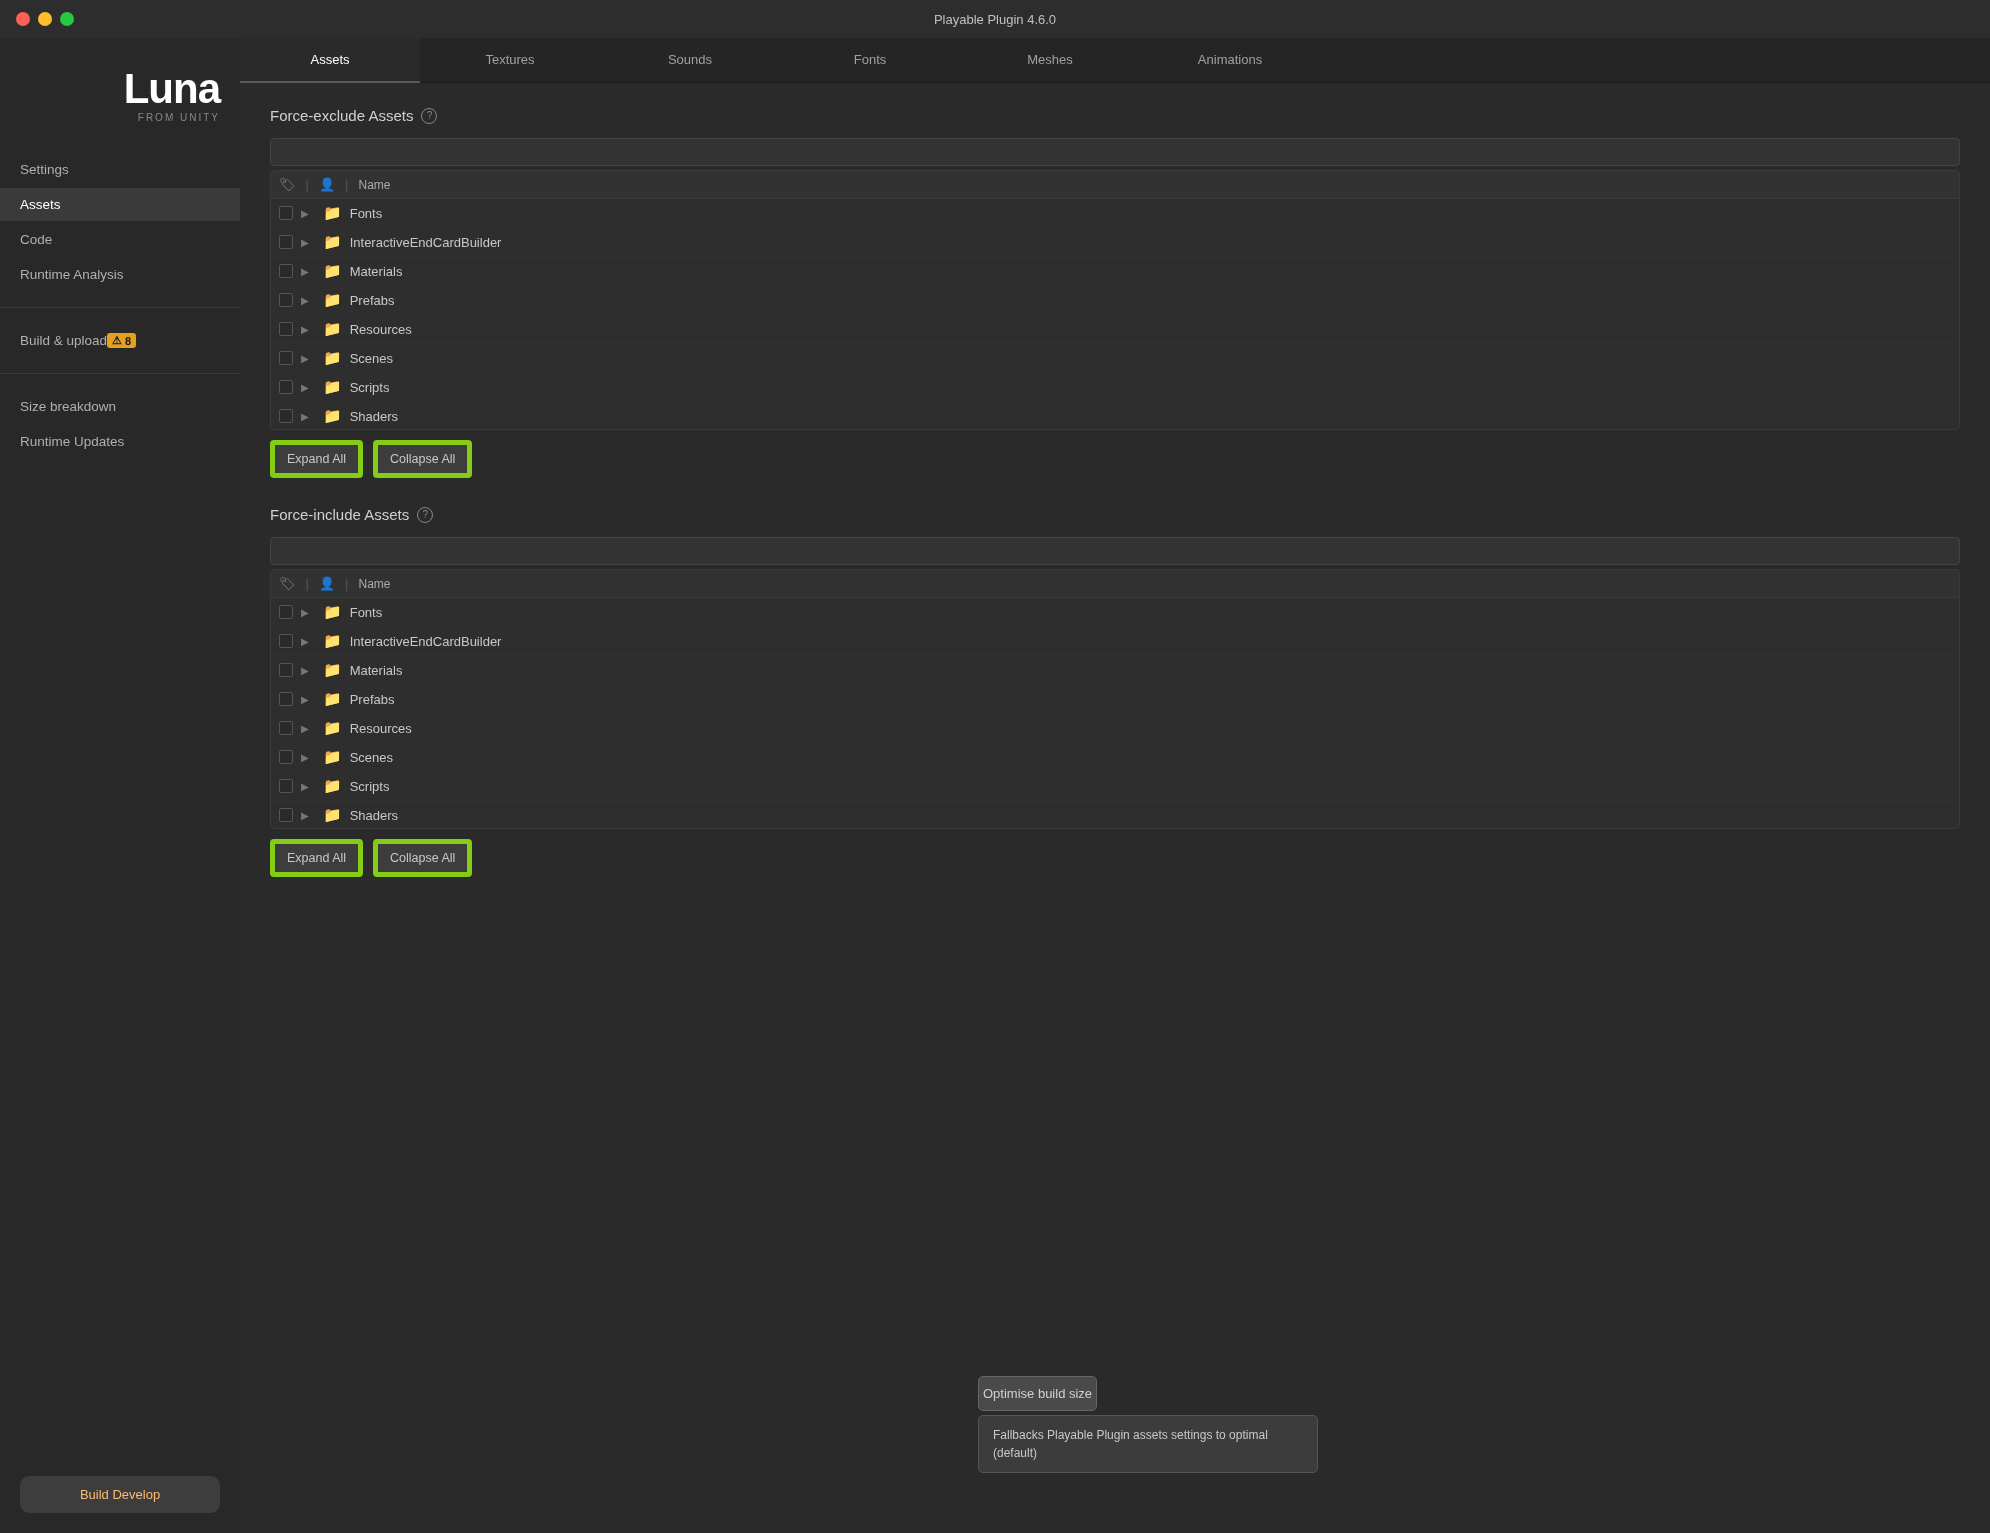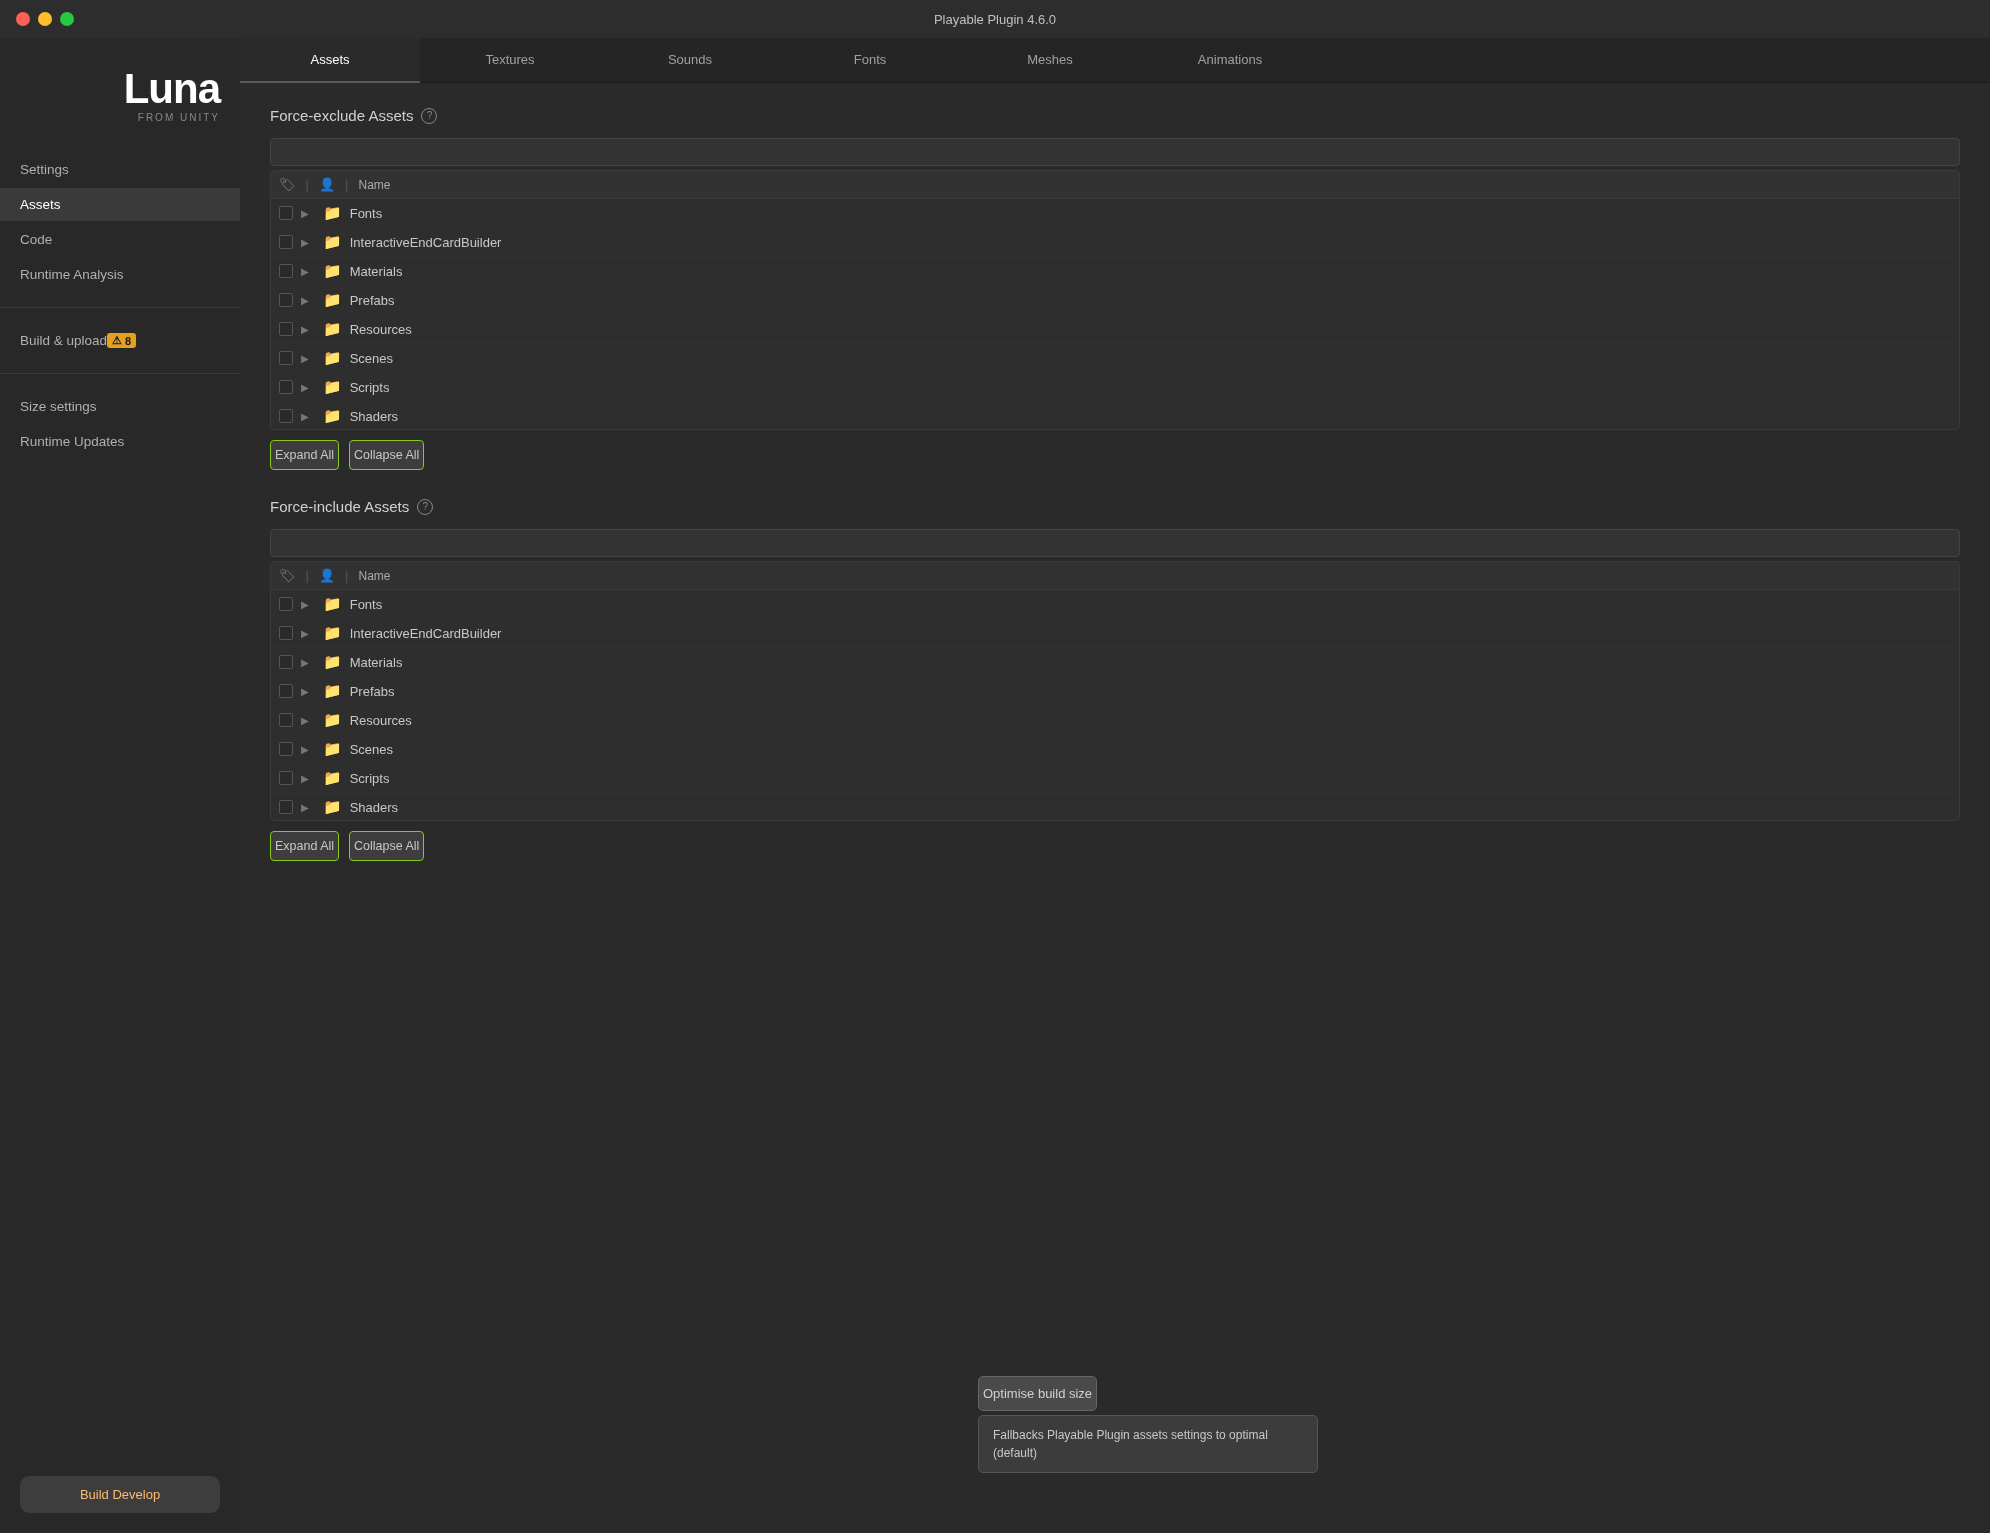--- a/index.html
+++ b/index.html
@@ -287,23 +287,23 @@
       font-size: 13px;
     }
 
     
     .btn-row {
       display: flex;
       gap: 10px;
       margin-top: 10px;
     }
     .action-btn {
-      padding: 7px 4px;
+      padding: 7px 12px;
       background: #3d3d3d;
-      border: 1px solid #84cc16;
+      border: 5px solid #84cc16;
       border-radius: 4px;
       color: #c8c8c8;
       font-size: 12.5px;
       cursor: pointer;
     }
 
     
     .section-gap { margin-top: 28px; }
 
     
@@ -389,21 +389,21 @@
           <span class="warning-badge">
             <span>⚠</span>
             <span>8</span>
           </span>
         </div>
       </div>
 
       <div class="sidebar-divider"></div>
 
       <div class="sidebar-item">
-        <span>Size settings</span>
+        <span>Size breakdown</span>
       </div>
       <div class="sidebar-item">
         <span>Runtime Updates</span>
       </div>
     </div>
 
     <div class="sidebar-bottom">
       <button class="build-btn">Build Develop</button>
     </div>
   </div>

